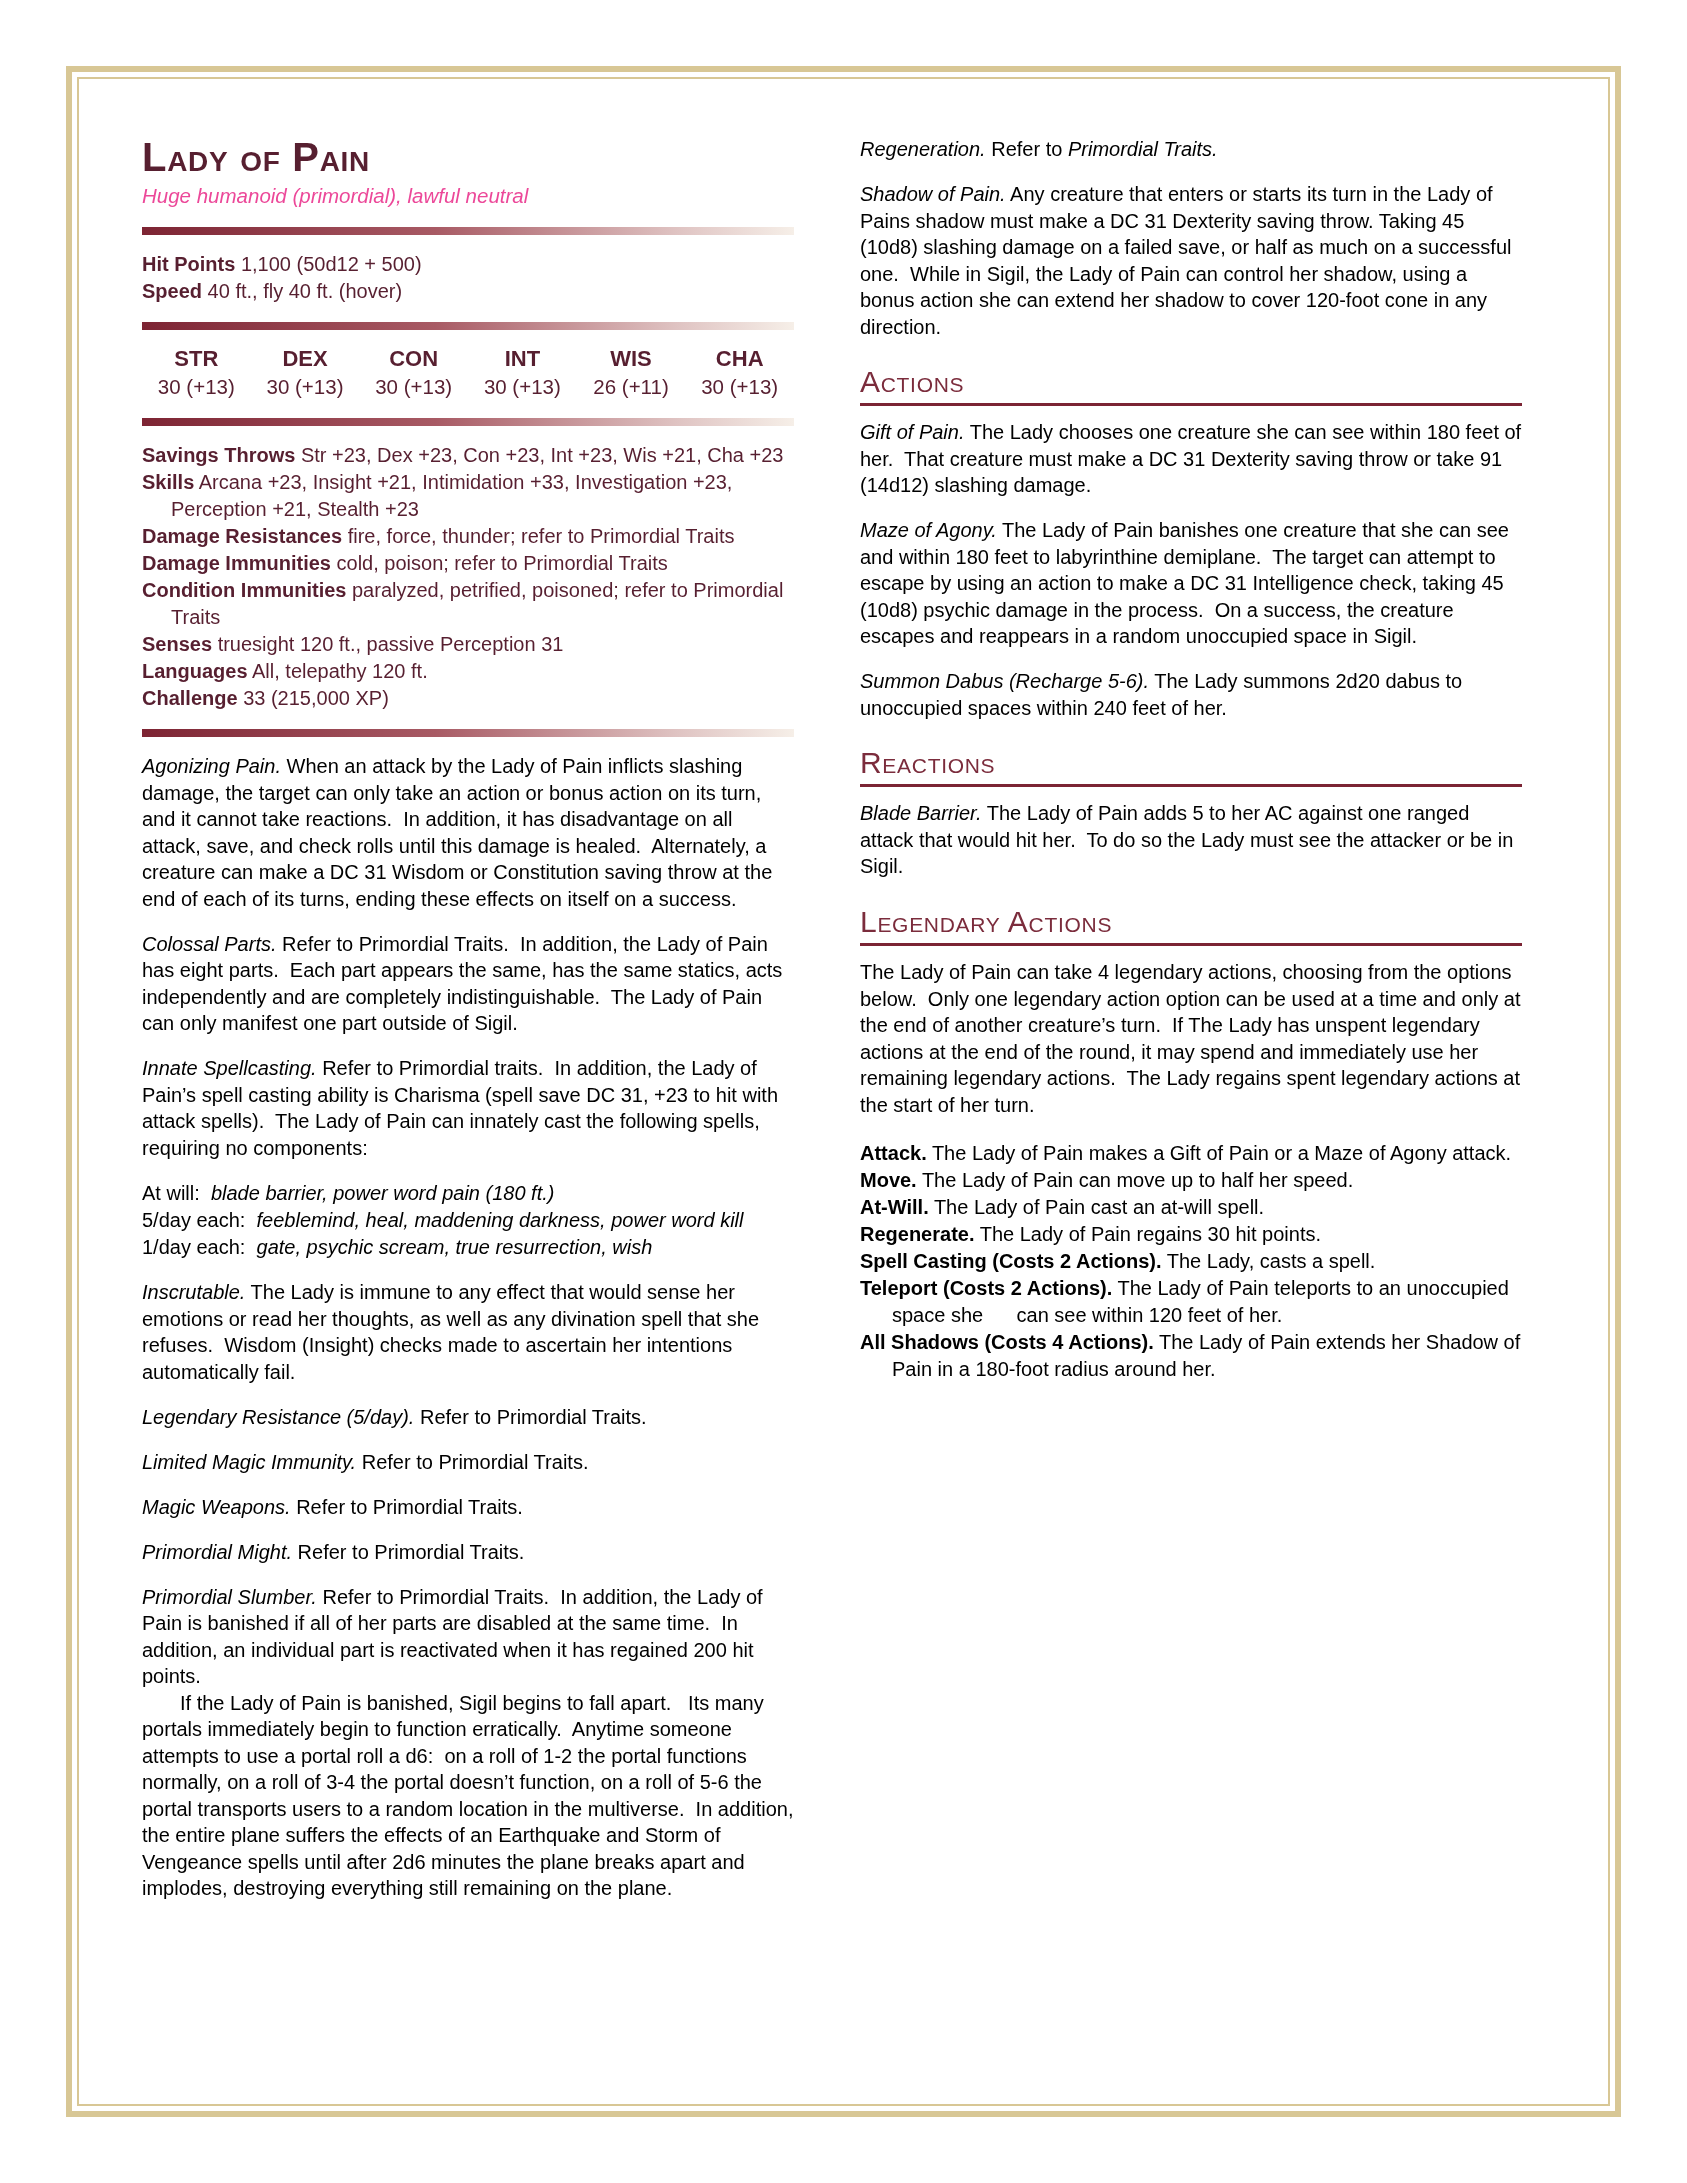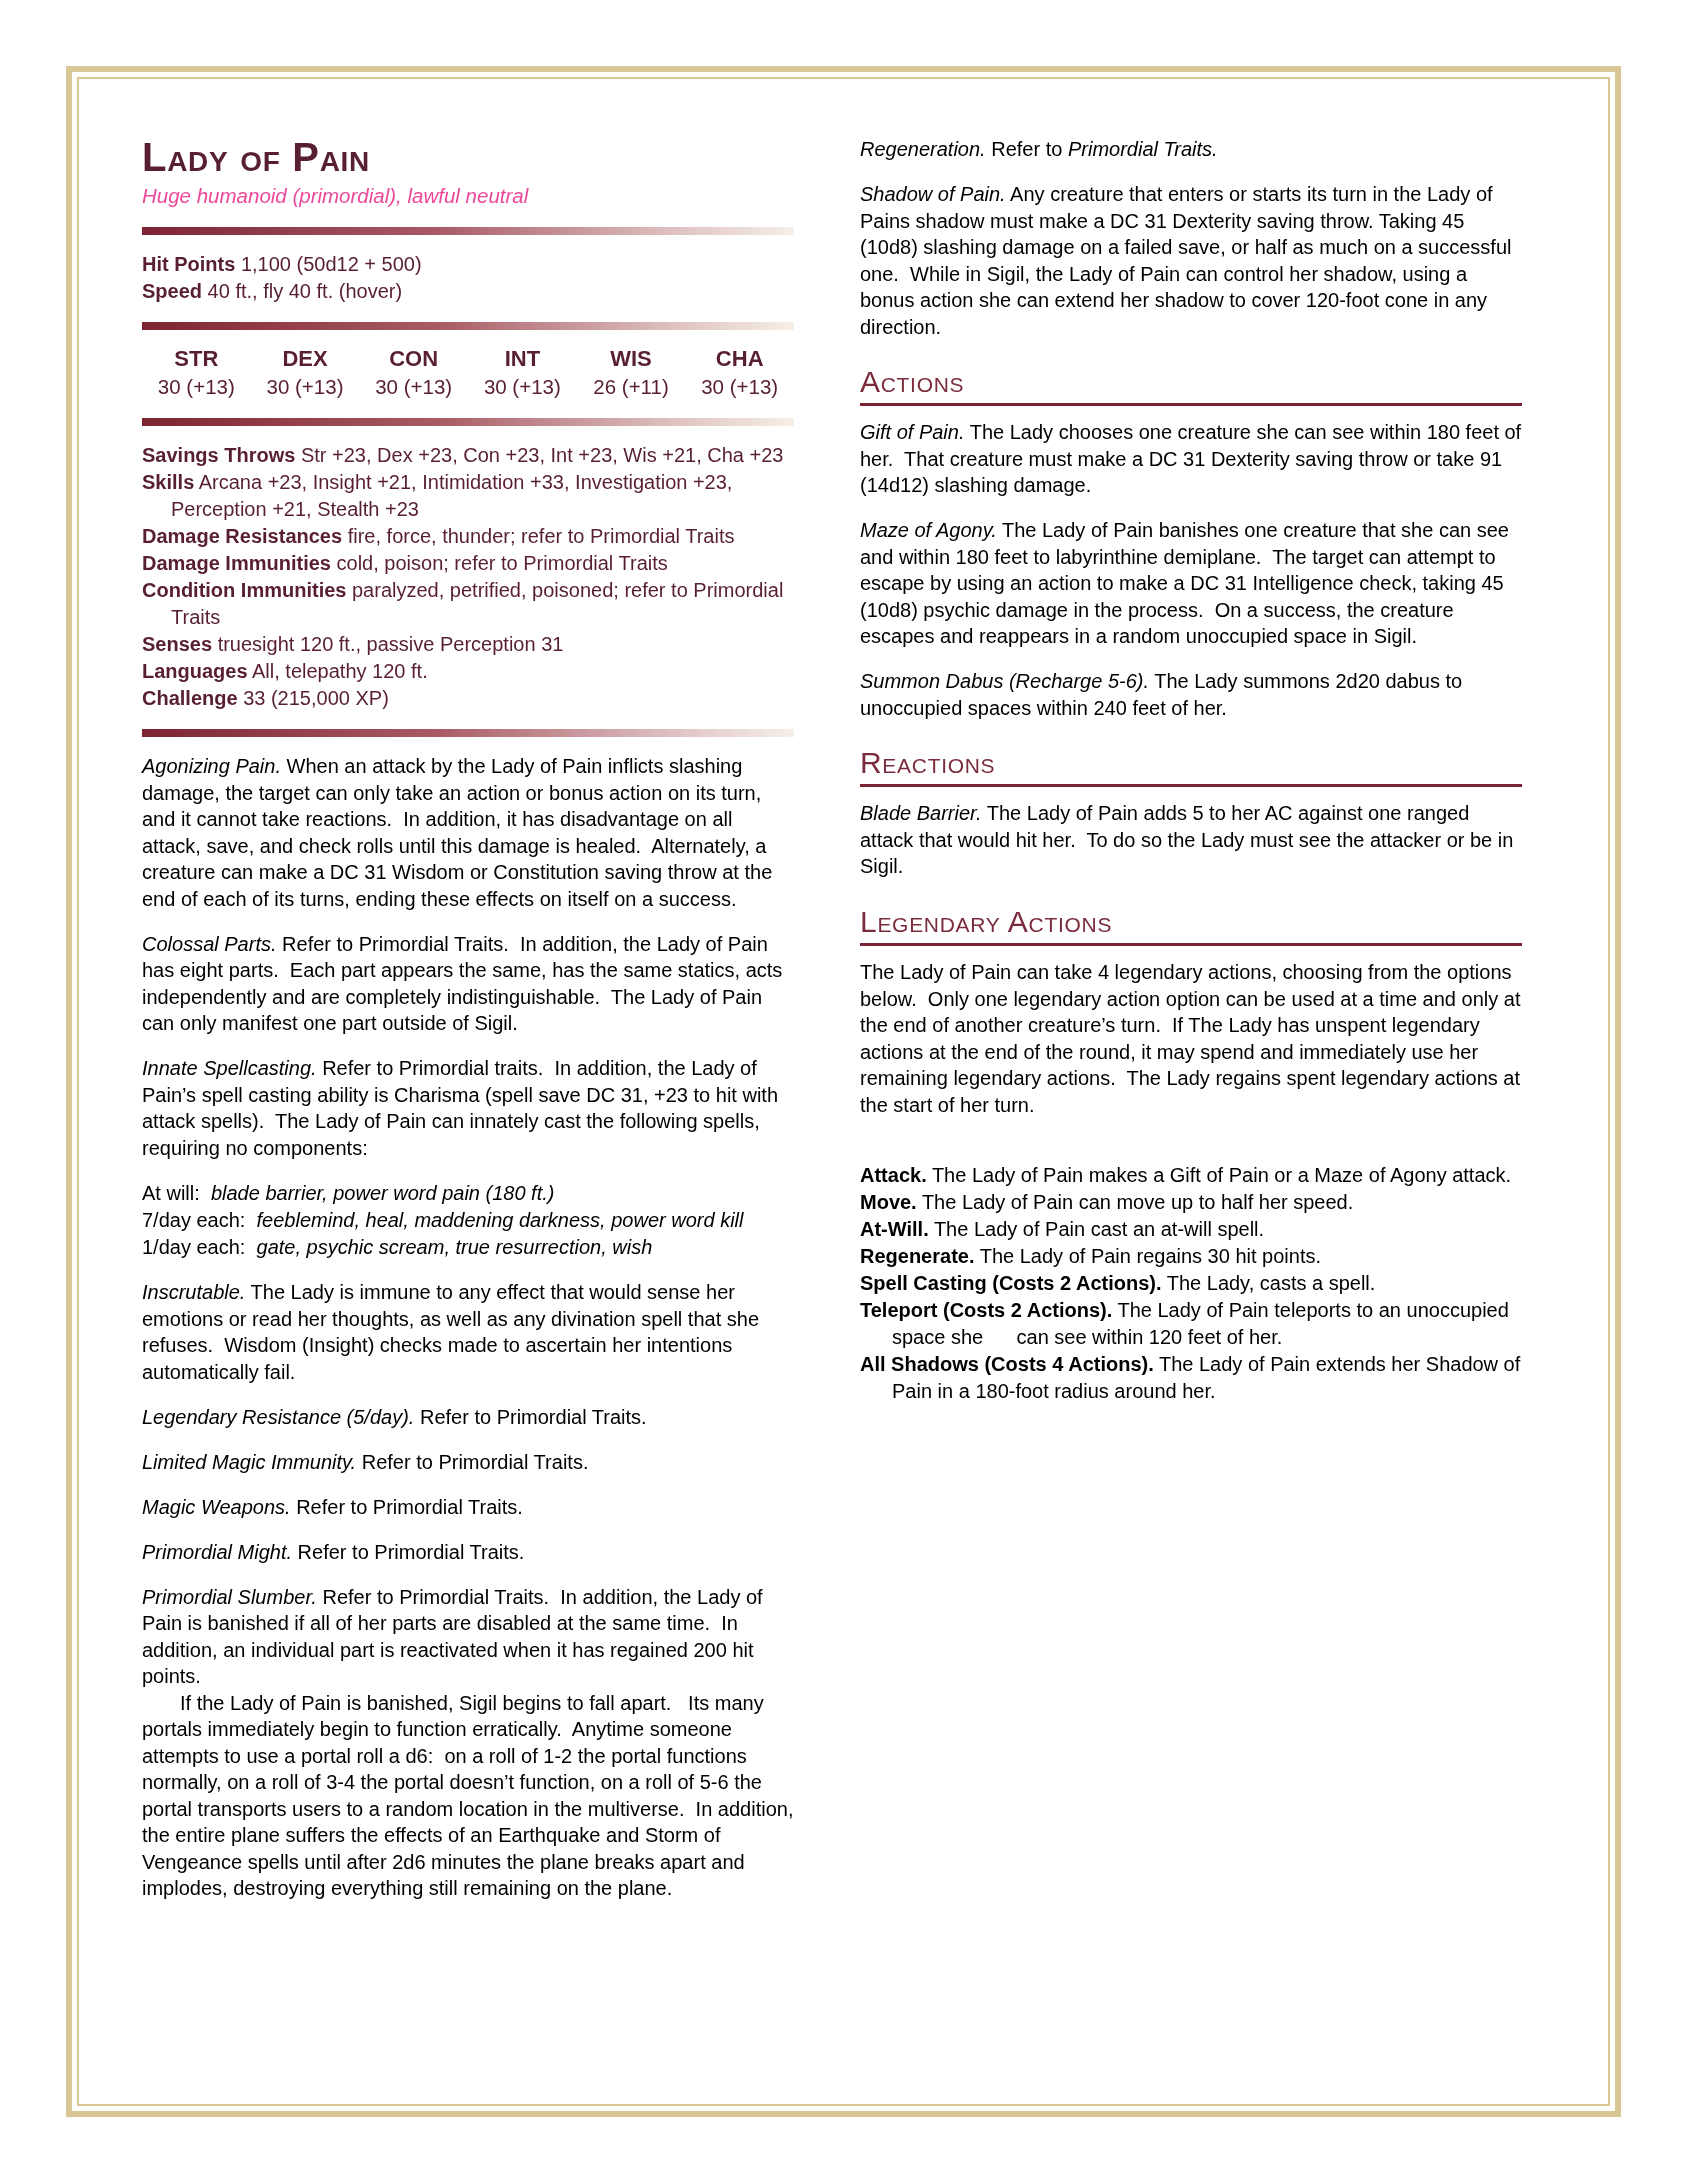--- a/index.html
+++ b/index.html
@@ -124,21 +124,21 @@
   <div class="statline"><b>Challenge</b> <span class="bind">33 (215,000 XP)</span></div>
 
   <div class="divider"></div>
 
   <p class="para"><span class="lead">Agonizing Pain.</span>  <span class="bind">When an attack by the Lady of Pain inflicts slashing damage, the target can only take an action or bonus action on its turn, and it cannot take reactions.  In addition, it has disadvantage on all attack, save, and check rolls until this damage is healed.  Alternately, a creature can make a DC 31 Wisdom or Constitution saving throw at the end of each of its turns, ending these effects on itself on a success.</span></p>
   <p class="para"><span class="lead">Colossal Parts.</span>  <span class="bind">Refer to Primordial Traits.  In addition, the Lady of Pain has eight parts.  Each part appears the same, has the same statics, acts independently and are completely indistinguishable.  The Lady of Pain can only manifest one part outside of Sigil.</span></p>
   <p class="para"><span class="lead">Innate Spellcasting.</span>  <span class="bind">Refer to Primordial traits.  In addition, the Lady of Pain’s spell casting ability is Charisma (spell save DC 31, +23 to hit with attack spells).  The Lady of Pain can innately cast the following spells, requiring no components:</span></p>
 
   <div class="spellgroup">
     <div class="spellline"><span>At will:</span>  <span class="spells">blade barrier, power word pain (180 ft.)</span></div>
-    <div class="spellline"><span>7/day each:</span>  <span class="spells">feeblemind, heal, maddening darkness, power word kill</span></div>
+    <div class="spellline"><span>5/day each:</span>  <span class="spells">feeblemind, heal, maddening darkness, power word kill</span></div>
     <div class="spellline"><span>1/day each:</span>  <span class="spells">gate, psychic scream, true resurrection, wish</span></div>
   </div>
 
   <p class="para"><span class="lead">Inscrutable.</span>  <span class="bind">The Lady is immune to any effect that would sense her emotions or read her thoughts, as well as any divination spell that she refuses.  Wisdom (Insight) checks made to ascertain her intentions automatically fail.</span></p>
   <p class="para"><span class="lead">Legendary Resistance (5/day).</span>  <span class="bind">Refer to Primordial Traits.</span></p>
   <p class="para"><span class="lead">Limited Magic Immunity.</span>  <span class="bind">Refer to Primordial Traits.</span></p>
   <p class="para"><span class="lead">Magic Weapons.</span> <span class="bind">Refer to Primordial Traits.</span></p>
   <p class="para"><span class="lead">Primordial Might.</span> <span class="bind">Refer to Primordial Traits.</span></p>
 
   <p class="para" style="margin-bottom:0;"><span class="lead">Primordial Slumber.</span> <span class="bind">Refer to Primordial Traits.  In addition, the Lady of Pain is banished if all of her parts are disabled at the same time.  In addition, an individual part is reactivated when it has regained 200 hit points.</span></p>
@@ -156,21 +156,21 @@
   <p class="para"><span class="lead">Summon Dabus (Recharge 5-6).</span>  <span class="bind">The Lady summons 2d20 dabus to unoccupied spaces within 240 feet of her.</span></p>
 
   <div class="section-h">Reactions</div>
 
   <p class="para"><span class="lead">Blade Barrier.</span>  <span class="bind">The Lady of Pain adds 5 to her AC against one ranged attack that would hit her.  To do so the Lady must see the attacker or be in Sigil.</span></p>
 
   <div class="section-h">Legendary Actions</div>
 
   <p class="para"><span class="bind">The Lady of Pain can take 4 legendary actions, choosing from the options below.  Only one legendary action option can be used at a time and only at the end of another creature’s turn.  If The Lady has unspent legendary actions at the end of the round, it may spend and immediately use her remaining legendary actions.  The Lady regains spent legendary actions at the start of her turn.</span></p>
 
-  <div style="margin-top:44px;">
+  <div style="margin-top:22px;">
     <p class="legend-item"><span class="lead-plain">Attack.</span>  <span class="bind">The Lady of Pain makes a Gift of Pain or a Maze of Agony attack.</span></p>
     <p class="legend-item"><span class="lead-plain">Move.</span>  <span class="bind">The Lady of Pain can move up to half her speed.</span></p>
     <p class="legend-item"><span class="lead-plain">At-Will.</span>  <span class="bind">The Lady of Pain cast an at-will spell.</span></p>
     <p class="legend-item"><span class="lead-plain">Regenerate.</span>  <span class="bind">The Lady of Pain regains 30 hit points.</span></p>
     <p class="legend-item"><span class="lead-plain">Spell Casting (Costs 2 Actions).</span>  <span class="bind">The Lady, casts a spell.</span></p>
     <p class="legend-item"><span class="lead-plain">Teleport (Costs 2 Actions).</span>  <span class="bind">The Lady of Pain teleports to an unoccupied space she      can see within 120 feet of her.</span></p>
     <p class="legend-item"><span class="lead-plain">All Shadows (Costs 4 Actions).</span>  <span class="bind">The Lady of Pain extends her Shadow of Pain in a 180-foot radius around her.</span></p>
   </div>
 </div>
 

